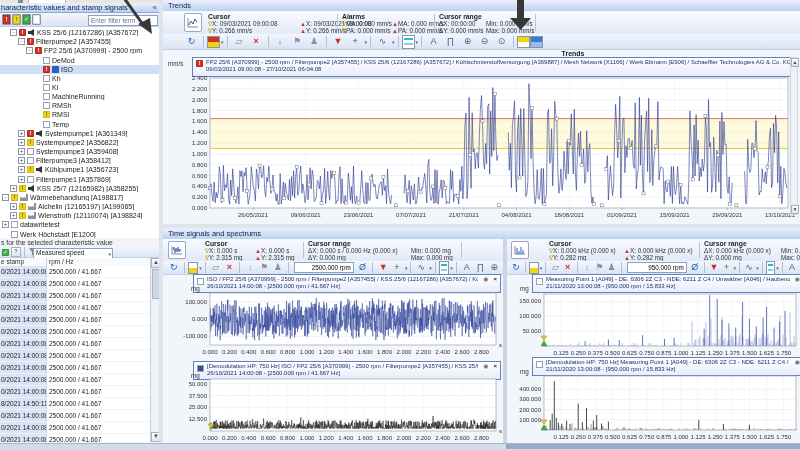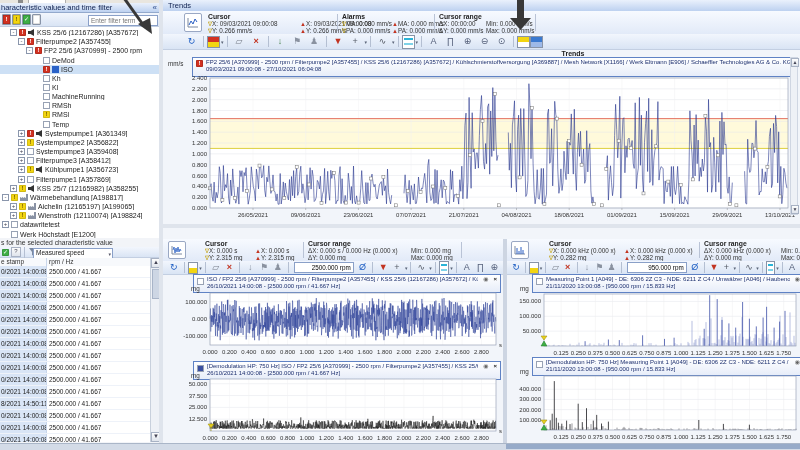--- a/index.html
+++ b/index.html
@@ -45,21 +45,21 @@
 <body>
 
 <div id="app">
 
   <div class="abs" style="left:0;top:0;width:159px;height:450px;background:#f2f4f8;border-right:1px solid #9aa8c0;">
     <div class="abs" style="left:0;top:0;width:159px;height:3px;background:#e9e6df;">
       <div class="abs" style="left:28px;top:0;width:36px;height:3px;background:#fff;border:1px solid #b0b0b0;border-top:none;"></div>
       <div class="abs" style="left:18px;top:0;width:5px;height:3px;background:#8a8a8a;"></div>
     </div>
     <div class="abs ptitle nowrap" style="left:0;top:3px;width:159px;height:10px;line-height:9px;box-sizing:border-box;padding-left:1px;">
-      <span>haracteristic values and time filter</span>
+      <span>haracteristic values and stamp signals</span>
       <span class="abs" style="right:2px;top:0;color:#2a4a8c;font-size:8px;">«</span>
     </div>
     <div class="abs tbar" style="left:0;top:13px;width:159px;height:14px;box-sizing:border-box;">
       <span id="status-filters" style="display:flex;gap:1px;">
           <span class="st" style="background:#d23222;color:#ffffff;width:9px;height:9px;line-height:9px;border:1px solid #8894a8;">!</span>
           <span class="st" style="background:#f2d512;color:#7a6000;width:9px;height:9px;line-height:9px;border:1px solid #8894a8;">!</span>
           <span class="st" style="background:#3fae46;color:#ffffff;width:9px;height:9px;line-height:9px;border:1px solid #8894a8;">✓</span>
           <span class="st" style="background:#ffffff;color:#888888;width:9px;height:9px;line-height:9px;border:1px solid #8894a8;"></span>
         </span>
       <input class="abs" style="left: 88px; top: 2px; width: 64px; height: 9px; font-size: 6.5px; border: 1px solid rgb(138, 160, 200); padding: 0px 2px; color: rgb(153, 153, 153);" placeholder="Enter filter term">
@@ -492,20 +492,23 @@
       </svg>
     <div class="abs" style="left:627px;top:57px;width:8px;height:158px;background:#eef1f6;border:1px solid #cfd6e2;box-sizing:border-box;">
       <div class="sbtn" style="width:6px;height:7px;font-size:5px;">▲</div>
       <div class="sbtn abs" style="width:6px;height:7px;font-size:5px;left:0;bottom:0;">▼</div>
     </div>
   </div>
 
   <div class="abs" style="left:163px;top:224px;width:637px;height:4px;background:#dfe4ec;"></div>
 
   <div class="abs" style="left:163px;top:228px;width:637px;height:215px;background:#f2f5fa;">
+    <div class="ptitle" style="height:11px;">
+      <span>Time signals and spectrums</span>
+    </div>
 
     <div class="abs infobar" style="left:0;top:11px;width:340px;height:22px;">
       <span class="abs" style="left:5px;top:2px;width:16px;height:16px;background:#fff;border:1px solid #9aa8c4;border-radius:2px;display:flex;align-items:center;justify-content:center;">
         <svg width="12" height="10" viewBox="0 0 12 10">
           <path d="M1 9 V1 M1 9 H11" stroke="#7a88a0" stroke-width="1" fill="none"></path>
           <path d="M2 5 L3 2 L4 8 L5 3 L6 7 L7 2 L8 7 L9 4 L10 6" stroke="#2a5fc4" stroke-width="0.8" fill="none"></path>
         </svg>
       </span>
       <span class="abs hdr" style="left:42px;top:1px;">Cursor</span>
       <span class="abs cell" style="left:42px;top:8px;"><span class="mdown">∇</span><span>X: 0.000 s</span></span>

